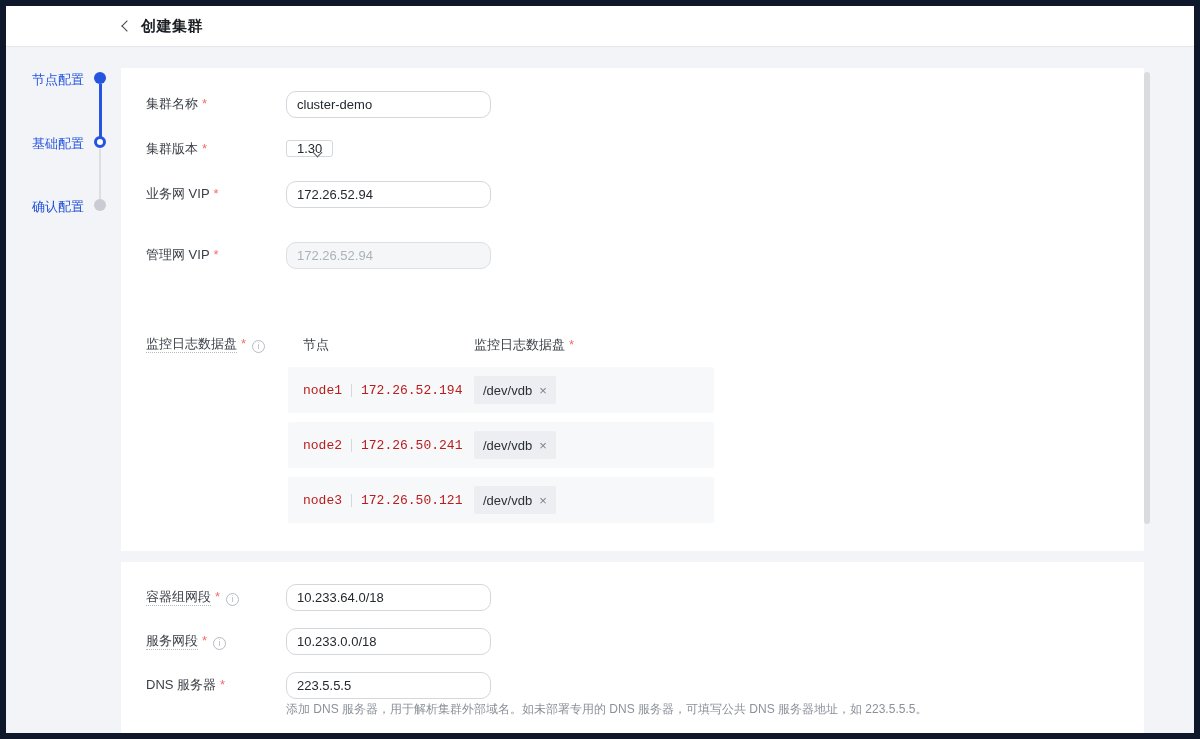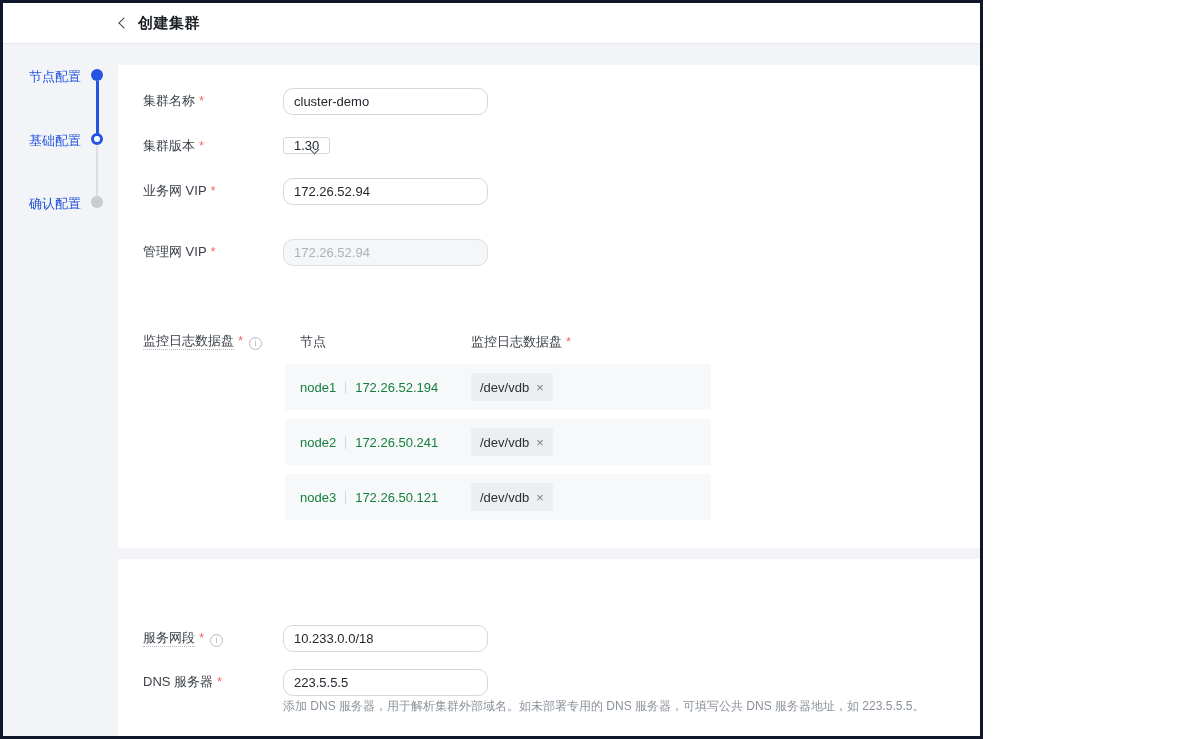--- a/index.html
+++ b/index.html
@@ -1,20 +1,20 @@
 <!DOCTYPE html>
 <html><head>
 <meta charset="utf-8">
 <style>
   * { margin:0; padding:0; box-sizing:border-box; }
   html,body { background:#fff; }
   body { font-family:"Liberation Sans","DejaVu Sans",sans-serif; }
   .page {
-    position:relative; width:983px; height:739px;
-    background:#f3f4f7; border:3px solid #0f172a; overflow:hidden;
+    position:relative; width:1200px; height:739px;
+    background:#f3f4f7; border:6px solid #0f172a; overflow:hidden;
     color:#3c4148; font-size:13px;
   }
   
   .hdr {
     position:absolute; top:0; left:0; right:0; height:41px;
     background:#fff; border-bottom:1px solid #e7e8eb;
     display:flex; align-items:center; padding-left:117px;
   }
   .back-btn { display:flex; align-items:center; cursor:pointer; }
   .chev-left {
@@ -63,21 +63,21 @@
     position:absolute; right:11px; top:8px; width:7px; height:7px;
     border-left:1.5px solid #555b63; border-bottom:1.5px solid #555b63; transform:rotate(-45deg);
   }
   .help { position:absolute; left:165px; font-size:12px; color:#8b919a; white-space:nowrap; }
   
   .tbl-hdr { position:absolute; color:#3c4148; white-space:nowrap;text-align:center; }
   .node-row {
     position:absolute; left:167px; width:426px; height:46px; background:#f7f8fa;
     border-radius:2px; display:flex; align-items:center; padding-left:15px;
   }
-  .node-name, .node-ip { color:#15803d; }
+  .node-name, .node-ip { color:#b91c1c;font-family:Liberation Mono, monospace; }
   .vdiv { width:1px; height:13px; background:#d5d8dd; margin:0 9px; }
   .tag {
     position:absolute; left:186px; top:9px; height:28px; display:inline-flex; align-items:center;
     background:#eceef1; border-radius:2px; padding:0 9px; color:#2b3036; font-size:13px;
   }
   .tag .x { margin-left:7px; color:#7a828c; cursor:pointer; font-size:13px; }
   
   .sb-thumb { position:absolute; left:1138px; top:66px; width:6px; height:452px;
     background:#d9dbdf; border-radius:3px; }
 </style>
@@ -172,20 +172,26 @@
       <span class="node-ip">172.26.50.121</span>
       <span class="tag">
         <span>/dev/vdb</span>
         <span class="x">×</span>
       </span>
     </div>
   </div>
 
   <div class="card card2">
 
+    <div class="frow" style="top:22px">
+      <span class="flabel">
+        <span class="u-dot">容器组网段</span><span class="req">*</span><i class="info-i">i</i>
+      </span>
+      <span class="fctl"><input class="tin" type="text" value="10.233.64.0/18" style=""></span>
+    </div>
 
     <div class="frow" style="top:66px">
       <span class="flabel">
         <span class="u-dot">服务网段</span><span class="req">*</span><i class="info-i">i</i>
       </span>
       <span class="fctl"><input class="tin" type="text" value="10.233.0.0/18" style=""></span>
     </div>
 
     <div class="frow" style="top:110px">
       <span class="flabel">

